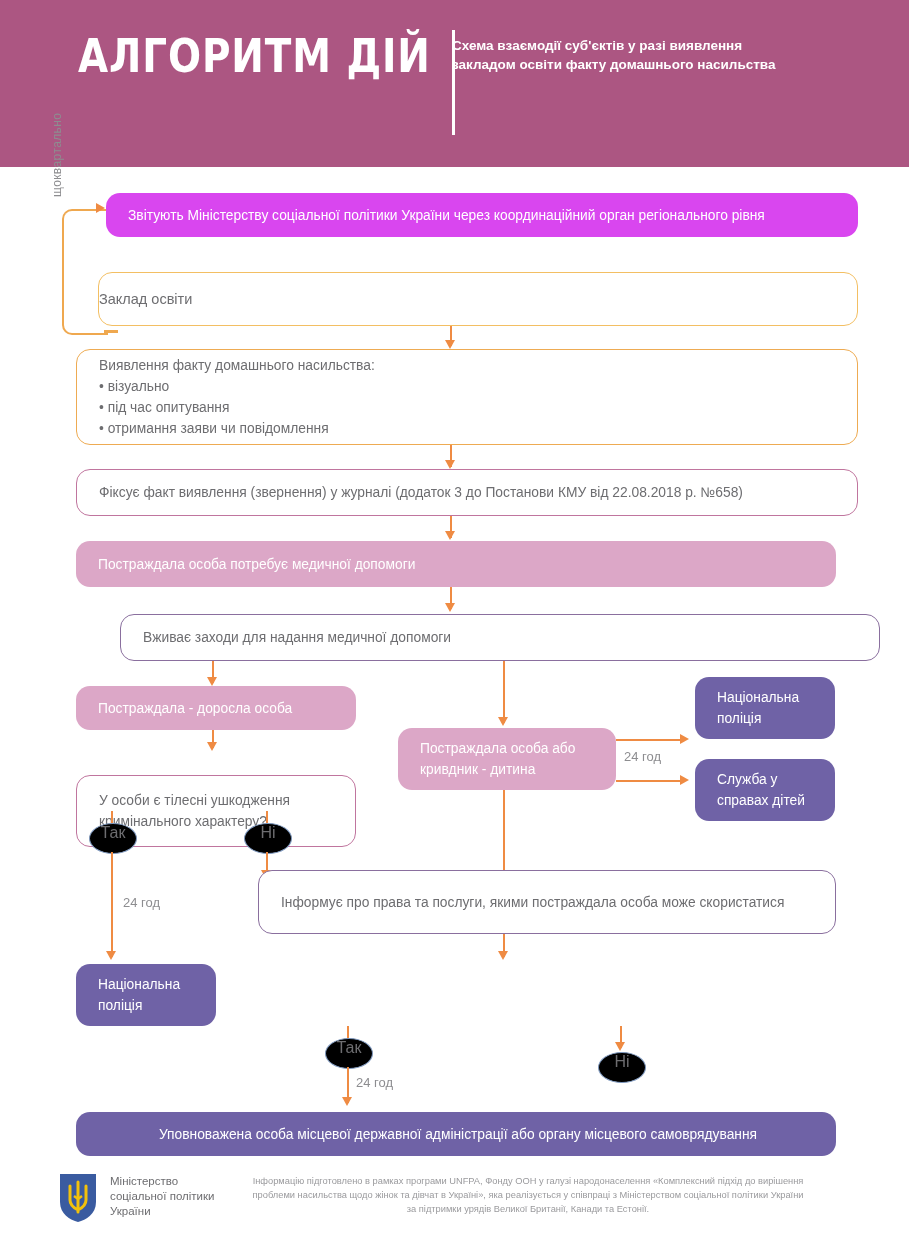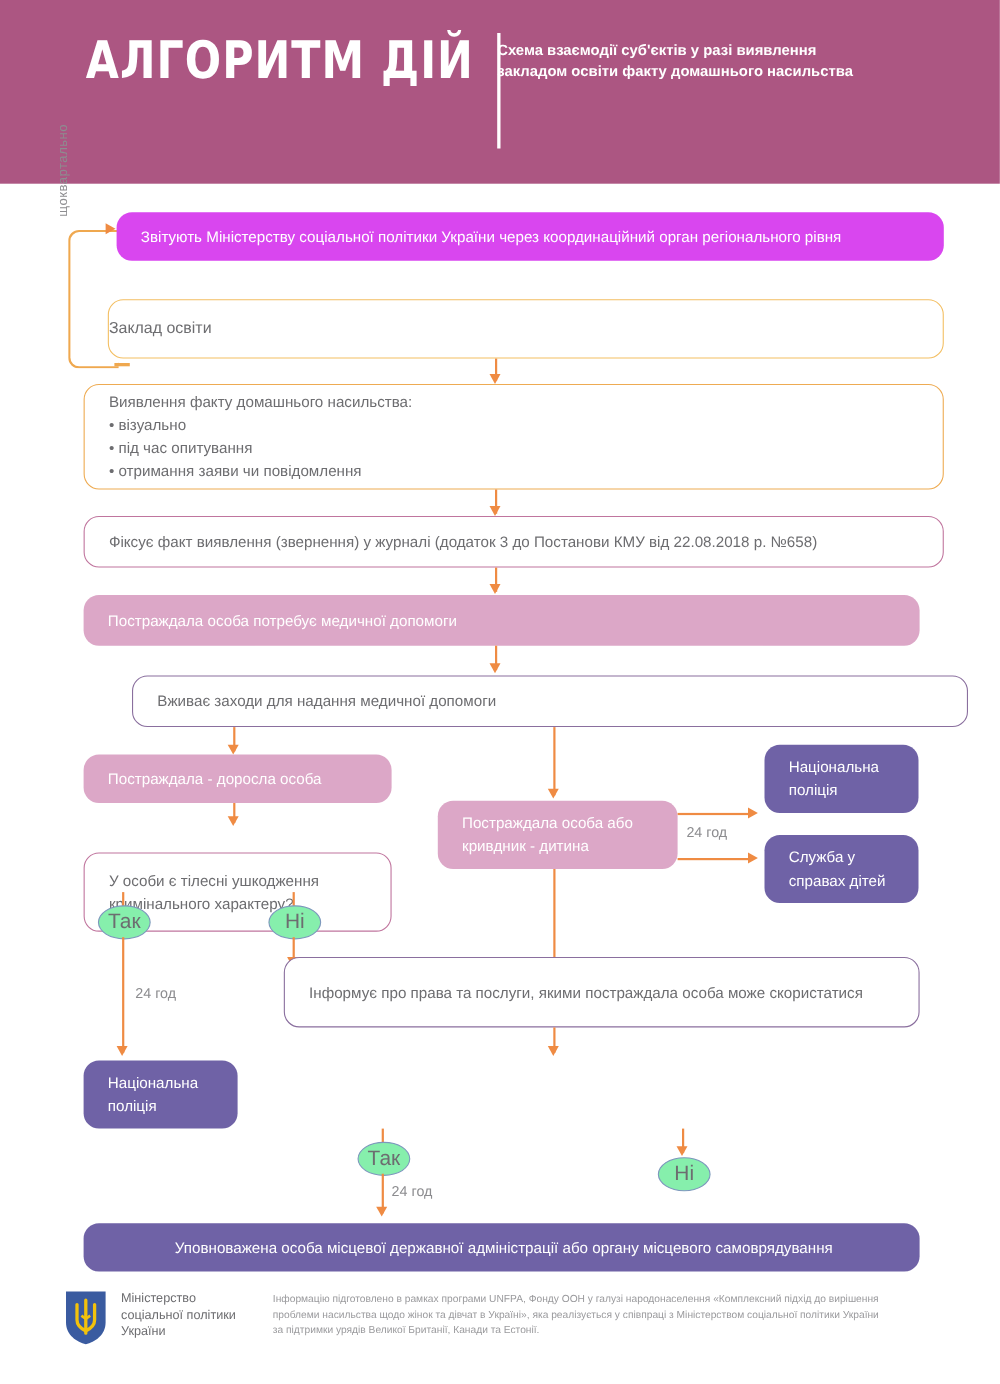--- a/index.html
+++ b/index.html
@@ -89,39 +89,39 @@
     border-left:9px solid #ef8b43;
   }
   .loopline{position:absolute;border:2px solid #efa84f;background:none;}
 
   
   .oval{
     position:absolute;
     width:46px;height:29px;
     border:1.6px solid #7d97bd;
     border-radius:50%;
-    background:#86efac;
-    display:flex;align-items:center;justify-content:center;
-    font-size:19px;color:#6d6d70;
+    background:#000000;
+    display:flex;justify-content:center;
+    font-size:16px;color:#6d6d70;
   }
 
   .lbl24{
     position:absolute;font-size:13px;color:#8d8d90;white-space:nowrap;
   }
 
   
   .footer{position:absolute;left:0;top:1160px;width:909px;height:98px;}
   .shield{position:absolute;left:58px;top:12px;width:40px;height:52px;}
   .minis{
     position:absolute;left:110px;top:14px;
     font-size:11.5px;line-height:15px;color:#6d6d70;
   }
   .fineprint{
     position:absolute;left:248px;top:14px;width:560px;
-    font-size:9.3px;line-height:14px;color:#9a9a9d;
+    font-size:9.3px;line-height:14px;color:#9a9a9d;text-align:center;
   }
 </style>
 </head>
 <body>
 
 <div class="header">
   <div class="header-title">АЛГОРИТМ ДІЙ</div>
   <div class="header-divider"></div>
   <div class="header-sub">Схема взаємодії суб'єктів у разі виявлення закладом освіти факту домашнього насильства</div>
 </div>

